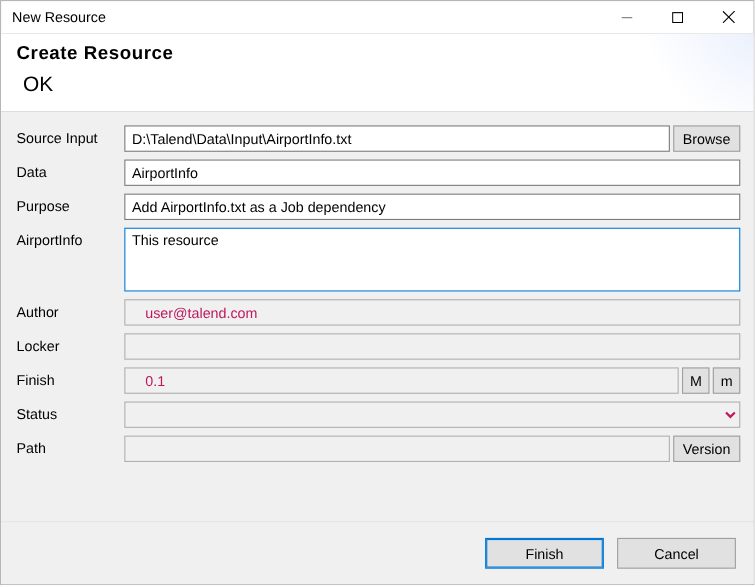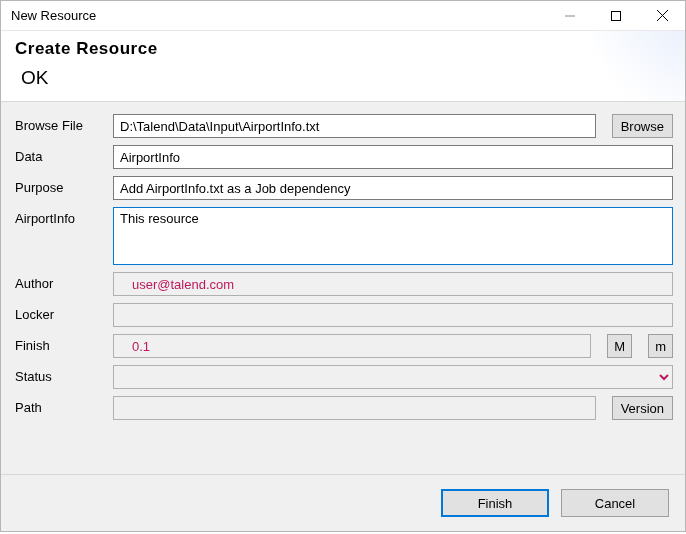--- a/index.html
+++ b/index.html
@@ -84,21 +84,21 @@
     margin-bottom: 7px;
   }
   .row.align-top { align-items: flex-start; }
   .row-label {
     width: 100px;
     padding-top: 4px;
     padding-left: 2px;
     font-size: 13px;
     color: #000;
   }
-  .row-field { flex: 1; display: flex; gap: 16px; }
+  .row-field { flex: 1; display: flex; gap: 3px; }
   .text-input {
     flex: 1;
     height: 24px;
     border: 1px solid #7a7a7a;
     background: #fff;
     padding: 2px 6px;
     font-size: 13px;
     font-family: inherit;
     outline: none;
   }
@@ -197,21 +197,21 @@
   </div>
 
   <div class="header-region">
     <div class="header-title">Create Resource</div>
     <div class="header-sub">OK</div>
   </div>
 
   <div class="form-area">
 
     <div class="row">
-      <div class="row-label">Browse File</div>
+      <div class="row-label">Source Input</div>
       <div class="row-field">
         <input class="text-input" type="text" value="D:\Talend\Data\Input\AirportInfo.txt" style="">
         <button class="small-btn browse">Browse</button>
       </div>
     </div>
 
     <div class="row">
       <div class="row-label">Data</div>
       <div class="row-field">
         <input class="text-input" type="text" value="AirportInfo" style="">

